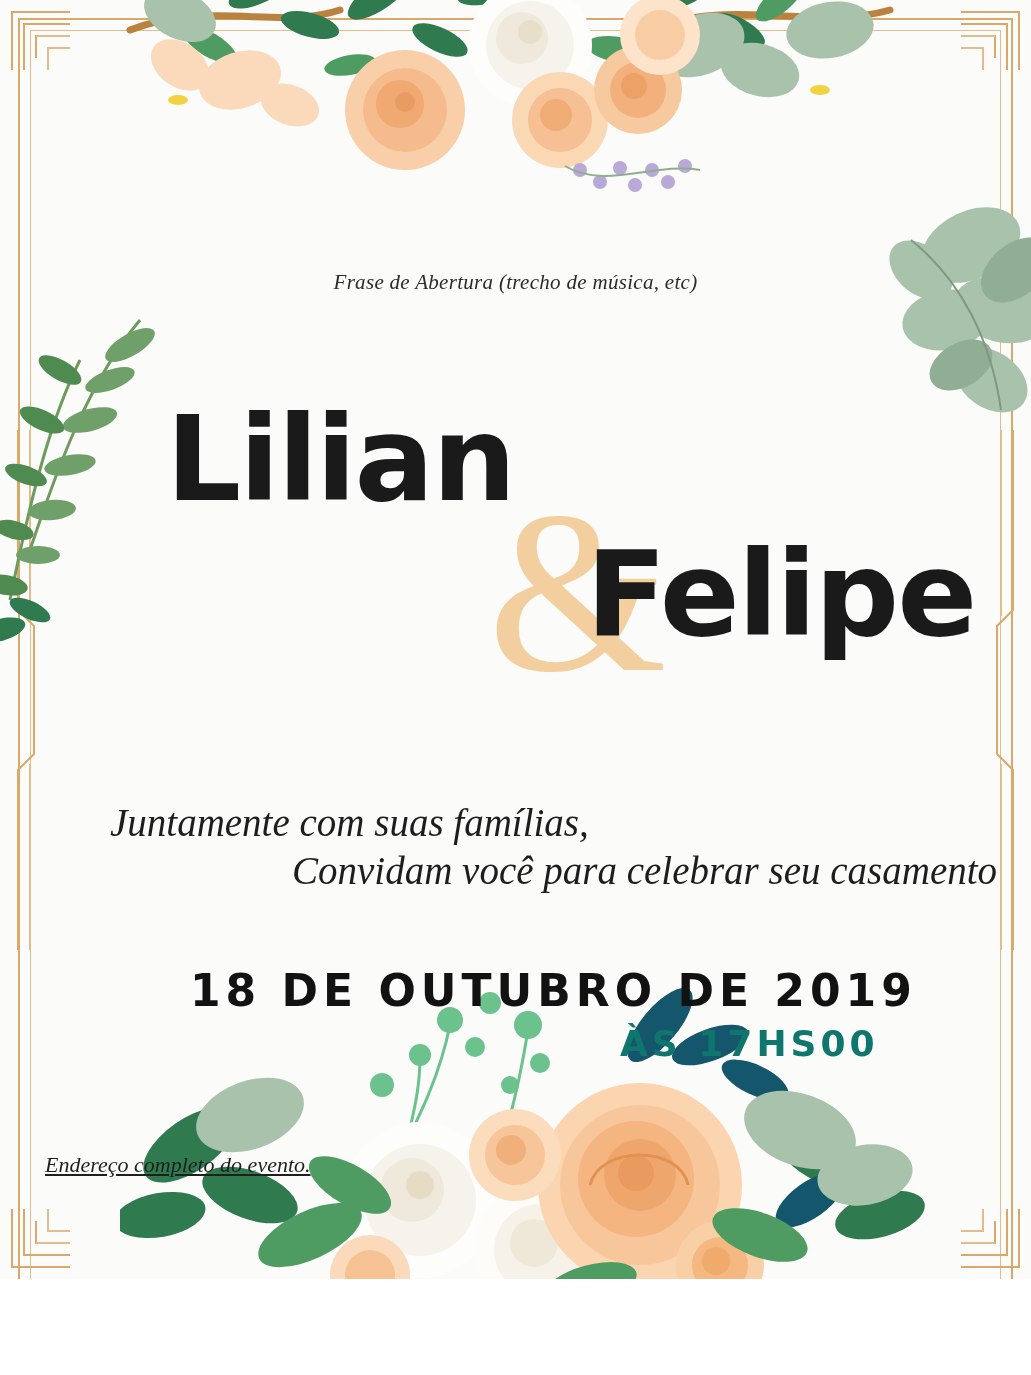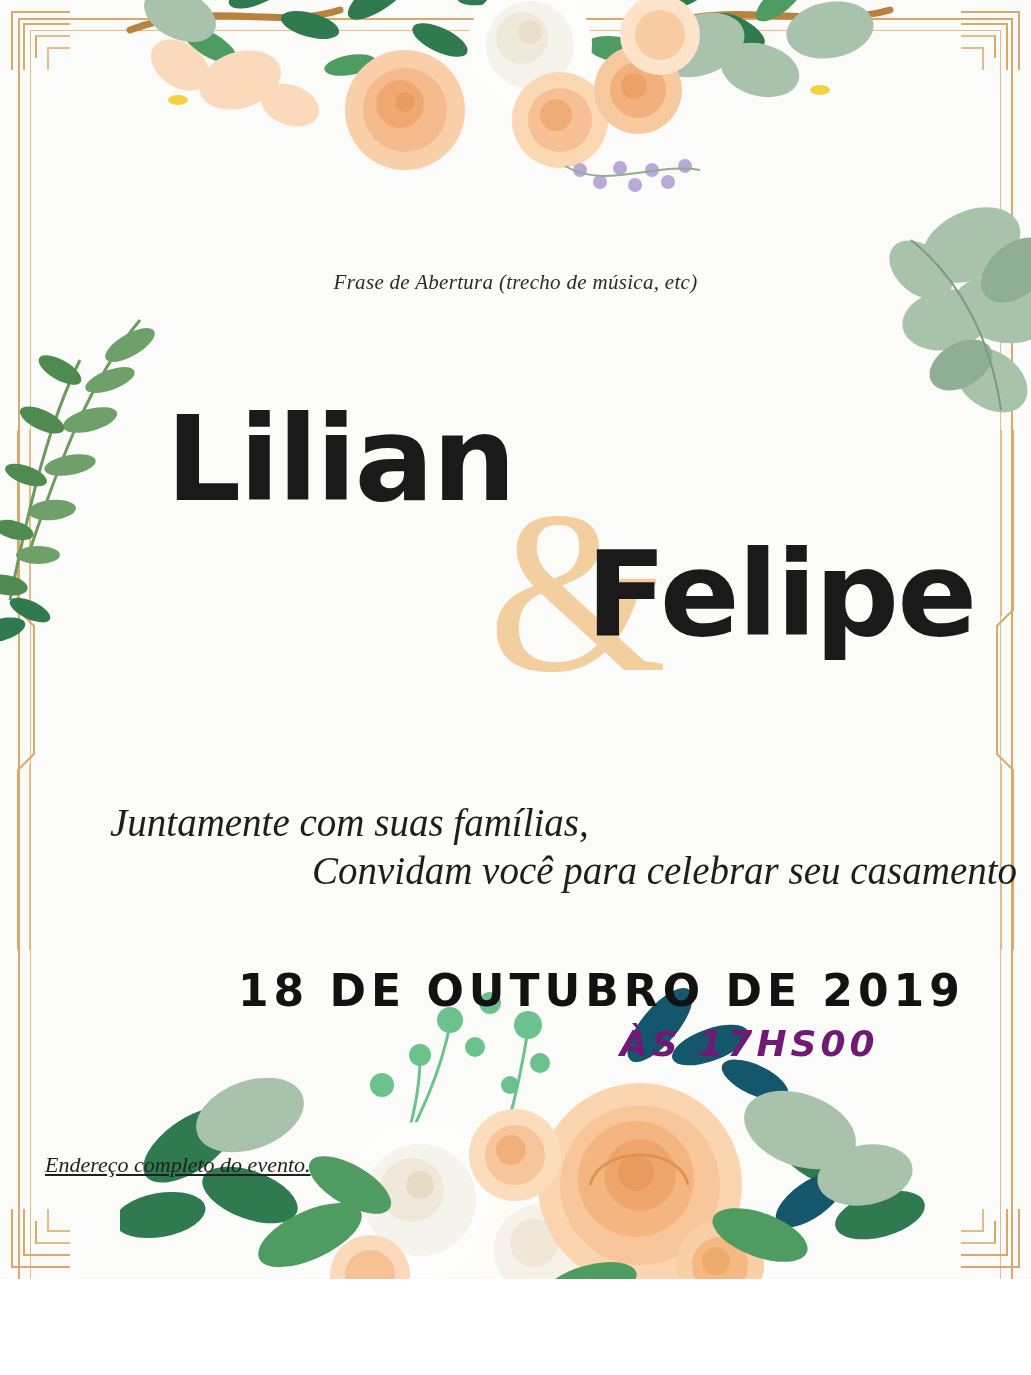--- a/index.html
+++ b/index.html
@@ -125,51 +125,48 @@
     white-space: nowrap;
   }
   .invitation-line2 {
     position: absolute;
     left: 292px;
     top: 48px;
     font-family: "Liberation Serif", serif;
     font-style: italic;
     font-size: 39px;
     white-space: nowrap;
-    margin-left: 20px;
   }
 
   .date-block {
     position: absolute;
     left: 0; right: 0;
     top: 965px;
   }
   .date-line {
     position: absolute;
     left: 190px;
     top: 0;
     font-family: "DejaVu Sans", sans-serif;
     font-weight: bold;
     font-size: 44px;
     letter-spacing: 5px;
     color: #121212;
     white-space: nowrap;
-    margin-left: 48px;
   }
   .time-line {
     position: absolute;
     left: 620px;
     top: 58px;
     font-family: "DejaVu Sans", sans-serif;
     font-weight: bold;
     font-size: 36px;
     letter-spacing: 4px;
-    color: #701a75;
+    color: #0f766e;
     white-space: nowrap;
-    font-style: italic;
   }
 
   .address {
     position: absolute;
     left: 45px;
     top: 1152px;
     font-family: "Liberation Serif", serif;
     font-style: italic;
     font-size: 22px;
     color: #1f1f1f;

